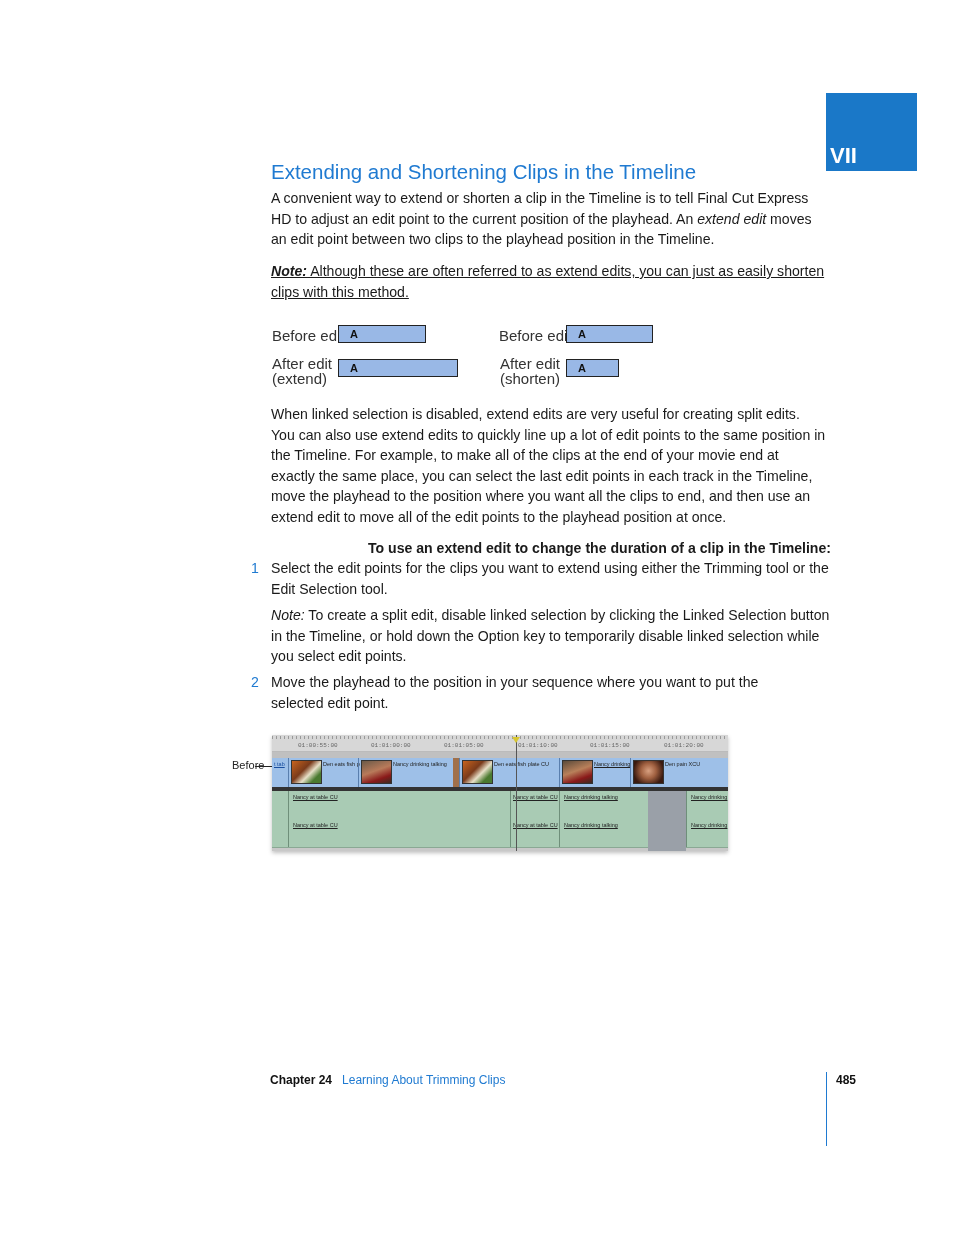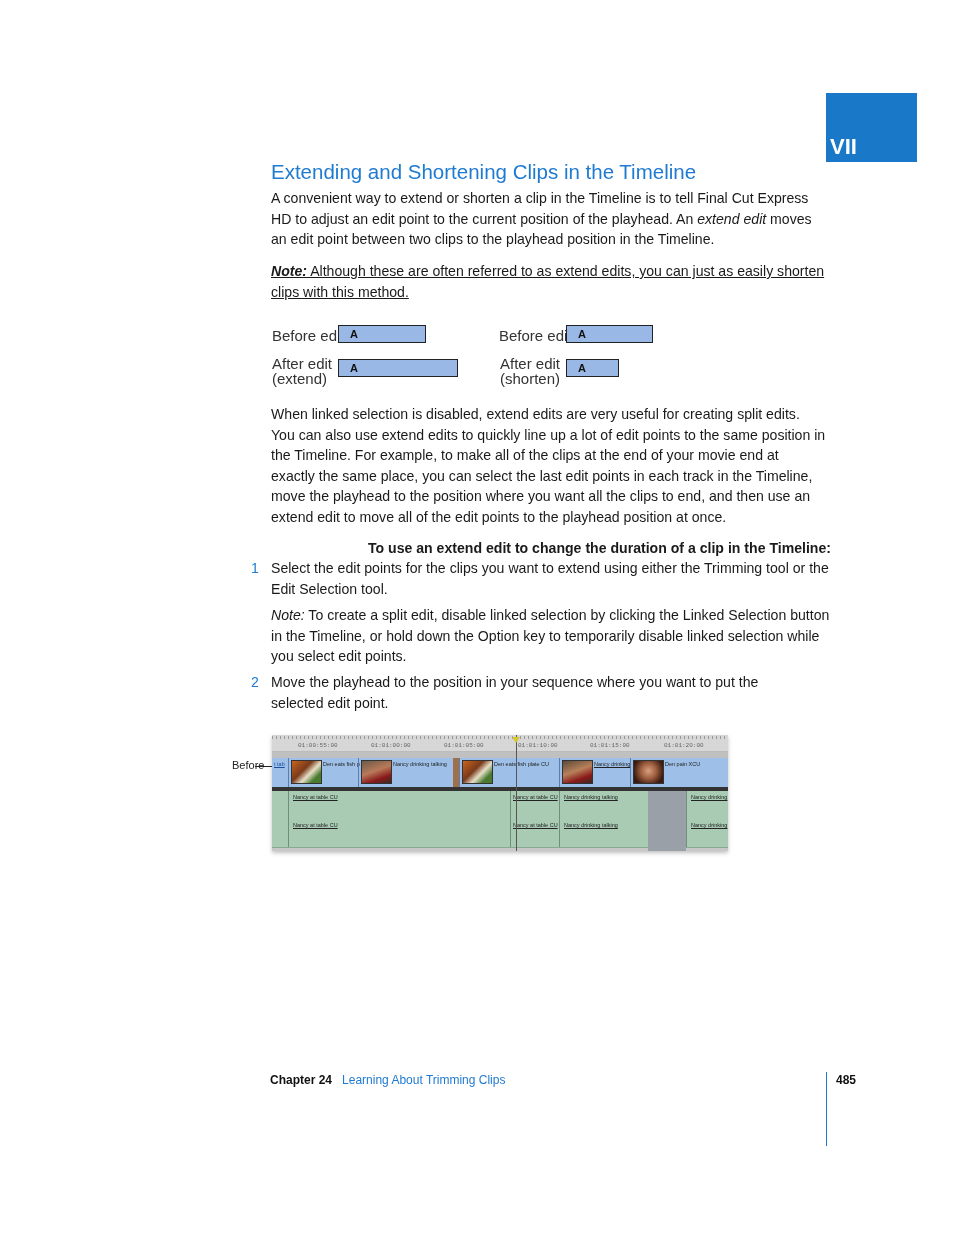--- a/index.html
+++ b/index.html
@@ -1,18 +1,18 @@
 <!DOCTYPE html>
 <html><head>
 <meta charset="utf-8">
 <style>
   html, body { margin:0; padding:0; background:#ffffff; }
   body { width:954px; height:1235px; position:relative; overflow:hidden;
          font-family:"Liberation Sans", sans-serif; color:#1a1a1a; }
-  .tab { position:absolute; left:826px; top:93px; width:91px; height:69px; background:#1a78c8; }
+  .tab { position:absolute; left:826px; top:93px; width:91px; height:78px; background:#1a78c8; }
   .tab span { position:absolute; left:4px; bottom:2px; color:#fff; font-weight:bold; font-size:22px; letter-spacing:0px; }
   .title { position:absolute; left:271px; top:160px; font-size:20.5px; color:#1f7ad1; font-weight:normal; white-space:nowrap; }
   .p { position:absolute; left:271px; width:560px; font-size:14.1px; line-height:20.5px; color:#1a1a1a; margin:0; }
   .p i { font-style:italic; }
   .step-num { position:absolute; left:251px; font-size:14.1px; color:#1f7ad1; line-height:20.5px; }
   .bold { font-weight:bold; }
   .dlabel { position:absolute; font-size:15px; line-height:15px; color:#333; }
   .dbar { position:absolute; height:18px; background:#99b8e6; border:1px solid #222; box-sizing:border-box; }
   .dbar span { position:absolute; left:11px; top:2px; font-size:11px; font-weight:bold; color:#111; }
   

